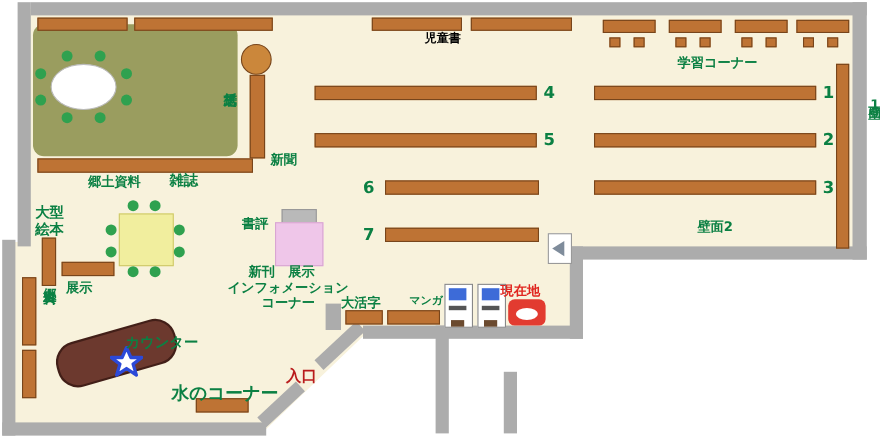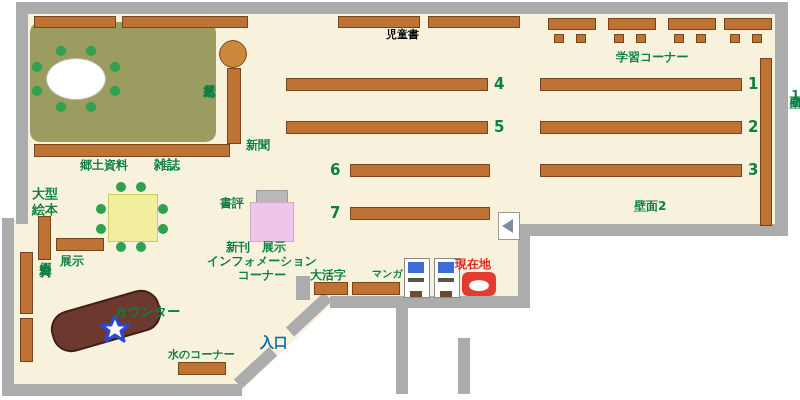--- a/index.html
+++ b/index.html
@@ -164,21 +164,21 @@
   <div class="lab" style="left:32px;top:186px;font-size:13px">大型
 絵本</div>
   <div class="lab" style="left:220px;top:196px;font-size:12px">書評</div>
   <div class="lab" style="left:226px;top:240px;font-size:12px">新刊</div>
   <div class="lab" style="left:262px;top:240px;font-size:12px">展示</div>
   <div class="lab" style="left:206px;top:254px;width:112px;font-size:12px;text-align:center">インフォメーション
 コーナー</div>
   <div class="lab" style="left:60px;top:254px;font-size:12px">展示</div>
   <div class="lab vert" style="left:38px;top:252px;font-size:12px">郷土資料</div>
   <div class="lab" style="left:114px;top:304px;font-size:13px">カウンター</div>
-  <div class="lab" style="left:168px;top:348px;font-size:11px">水のコーナー</div>
-  <div class="lab" style="left:260px;top:334px;font-size:14px;color:#0369a1">入口</div>
+  <div class="lab" style="left:156px;top:348px;font-size:16px">水のコーナー</div>
+  <div class="lab" style="left:260px;top:334px;font-size:14px;color:#b91c1c">入口</div>
   <div class="lab" style="left:310px;top:268px;font-size:12px">大活字</div>
   <div class="lab" style="left:372px;top:268px;font-size:10px">マンガ</div>
   <div class="lab" style="left:455px;top:257px;font-size:12px;color:#E0261F">現在地</div>
   <div class="lab vert" style="left:788px;top:86px;font-size:12px">壁面1</div>
   <div class="lab" style="left:634px;top:199px;font-size:12px">壁面2</div>
 
 </div>
 
 </body></html>

